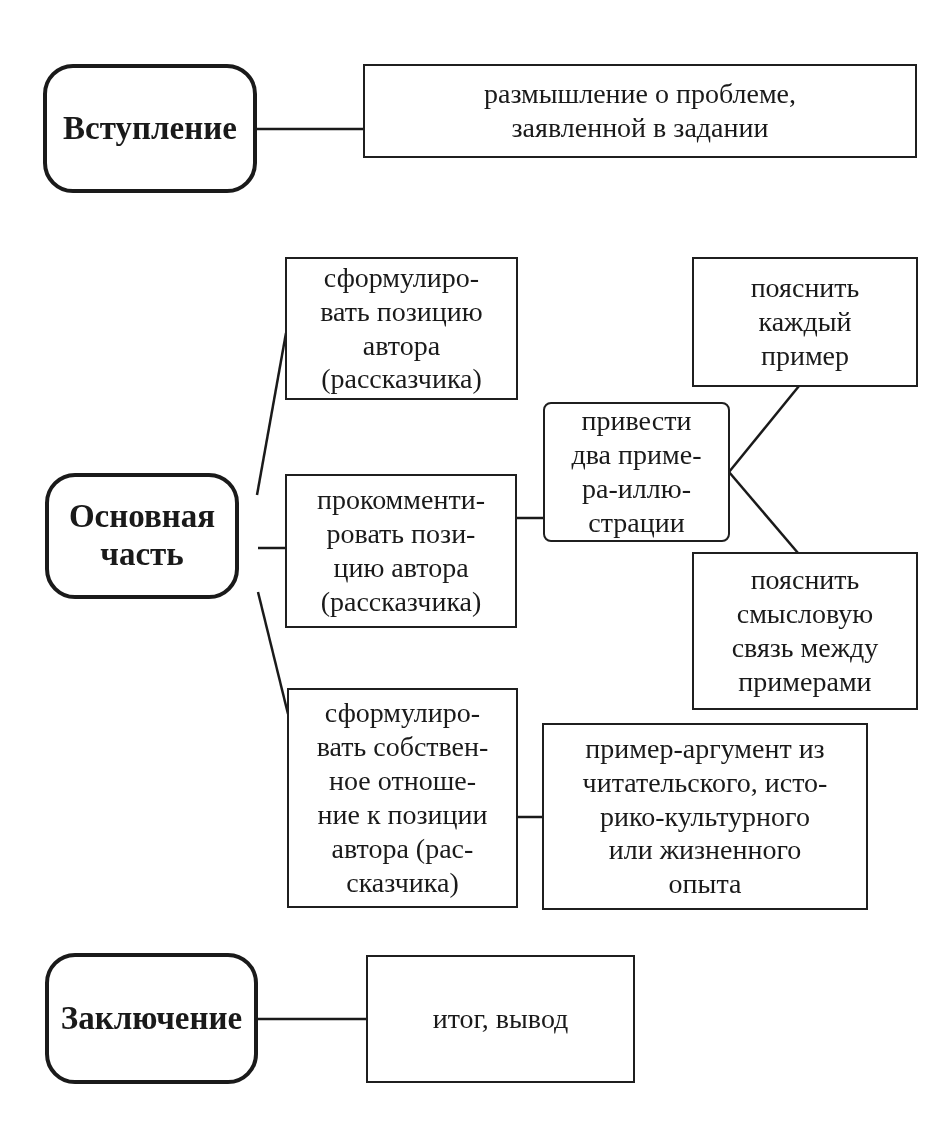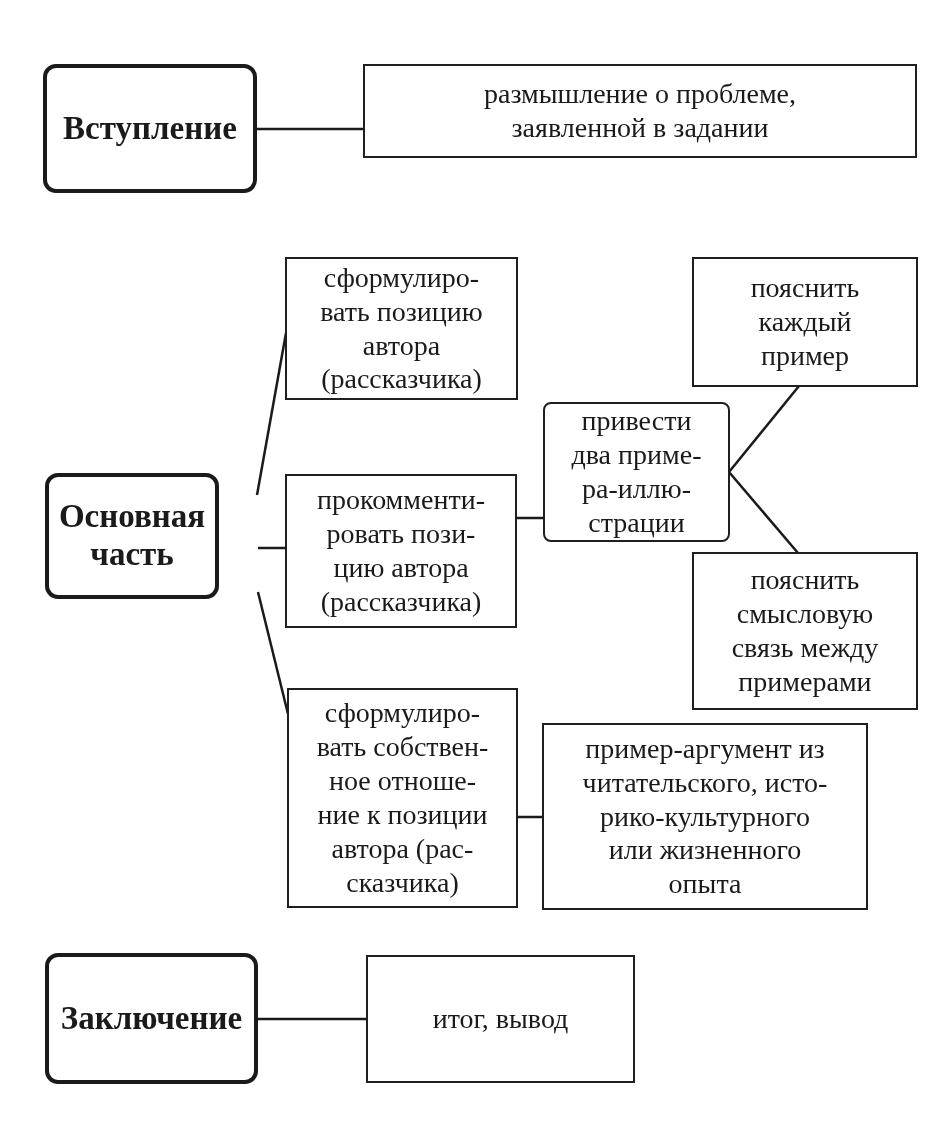--- a/index.html
+++ b/index.html
@@ -15,21 +15,21 @@
   .node{
     position:absolute;
     display:flex;align-items:center;justify-content:center;
     text-align:center;
     box-sizing:border-box;
     background:#ffffff;
     white-space:pre-line;
   }
   .rounded{
     border:4px solid #1a1a1a;
-    border-radius:13px;
+    border-radius:30px;
     font-weight:bold;
     font-size:33px;
     line-height:1.15;
   }
   .rect{
     border:2.5px solid #1f1f1f;
     font-size:28px;
     line-height:1.21;
   }
 </style>
@@ -48,21 +48,21 @@
     <line x1="729" y1="472" x2="798" y2="553" stroke="#1a1a1a" stroke-width="2.5"></line>
     <line x1="517" y1="817" x2="543" y2="817" stroke="#1a1a1a" stroke-width="2.5"></line>
     <line x1="258" y1="1019" x2="367" y2="1019" stroke="#1a1a1a" stroke-width="2.5"></line>
   </svg>
 
   <div class="node rounded" style="left:43px;top:64px;width:214px;height:129px;">Вступление</div>
 
   <div class="node rect" style="left:363px;top:64px;width:554px;height:94px;">размышление о проблеме,
 заявленной в задании</div>
 
-  <div class="node rounded" style="left:45px;top:473px;width:174px;height:126px;">Основная
+  <div class="node rounded" style="left:45px;top:473px;width:194px;height:126px;">Основная
 часть</div>
 
   <div class="node rect" style="left:285px;top:257px;width:233px;height:143px;">сформулиро-
 вать позицию
 автора
 (рассказчика)</div>
 
   <div class="node rect" style="left:285px;top:474px;width:232px;height:154px;text-align:center;">прокомменти-
 ровать пози-
 цию автора

